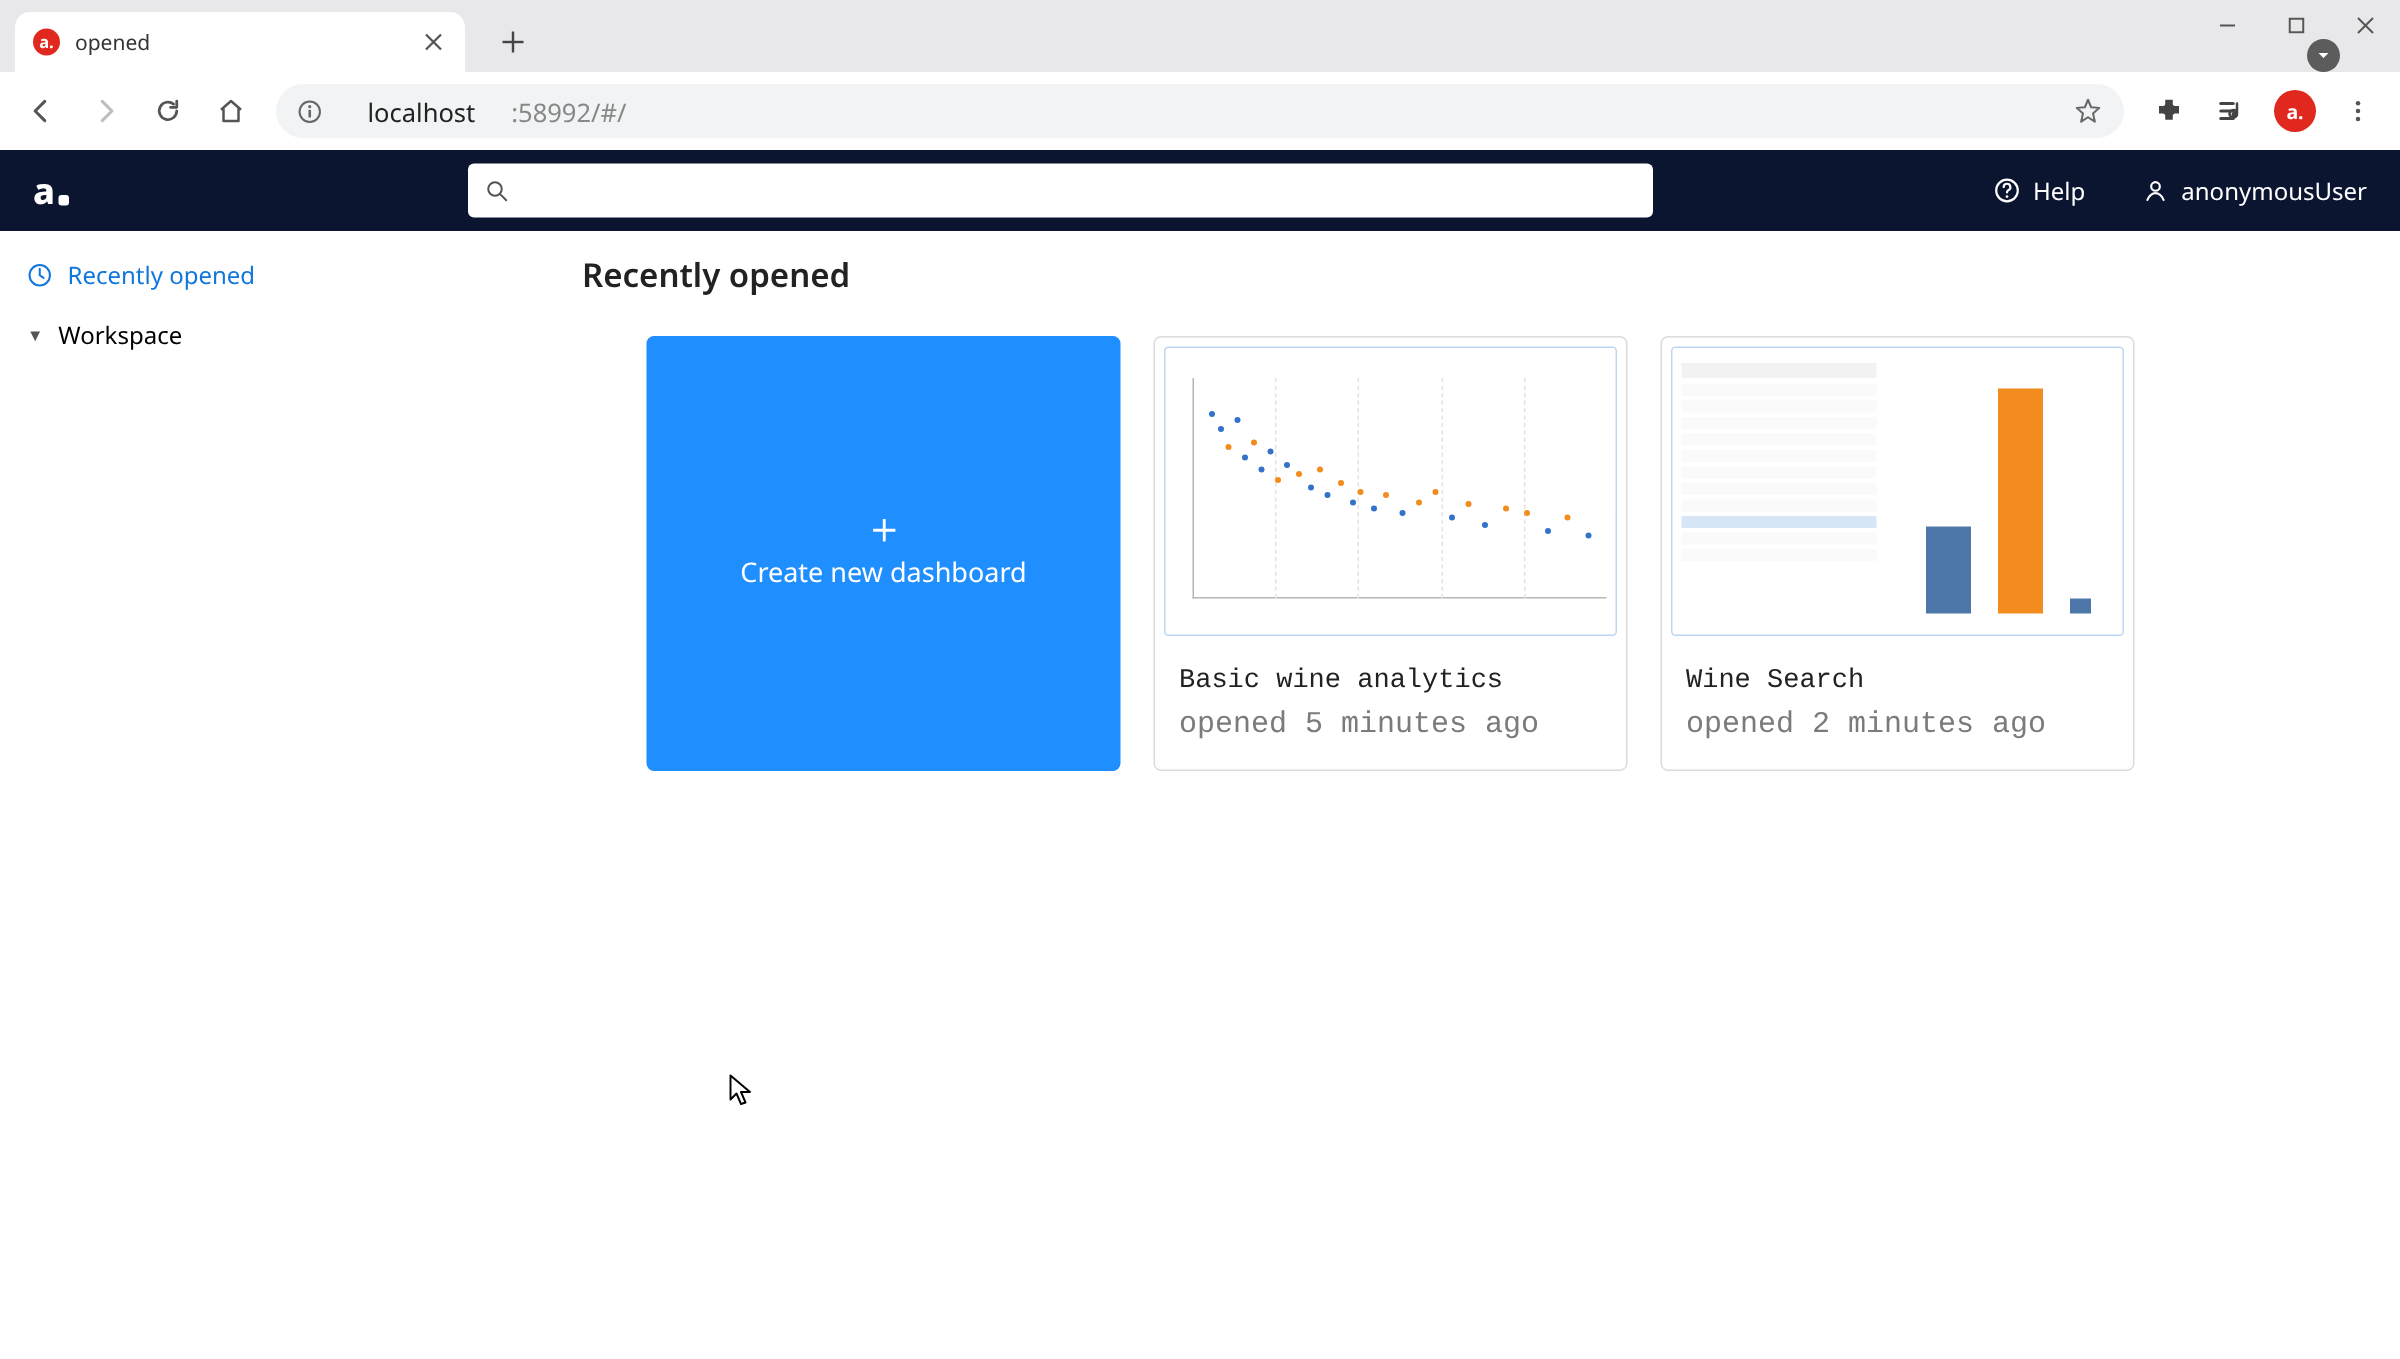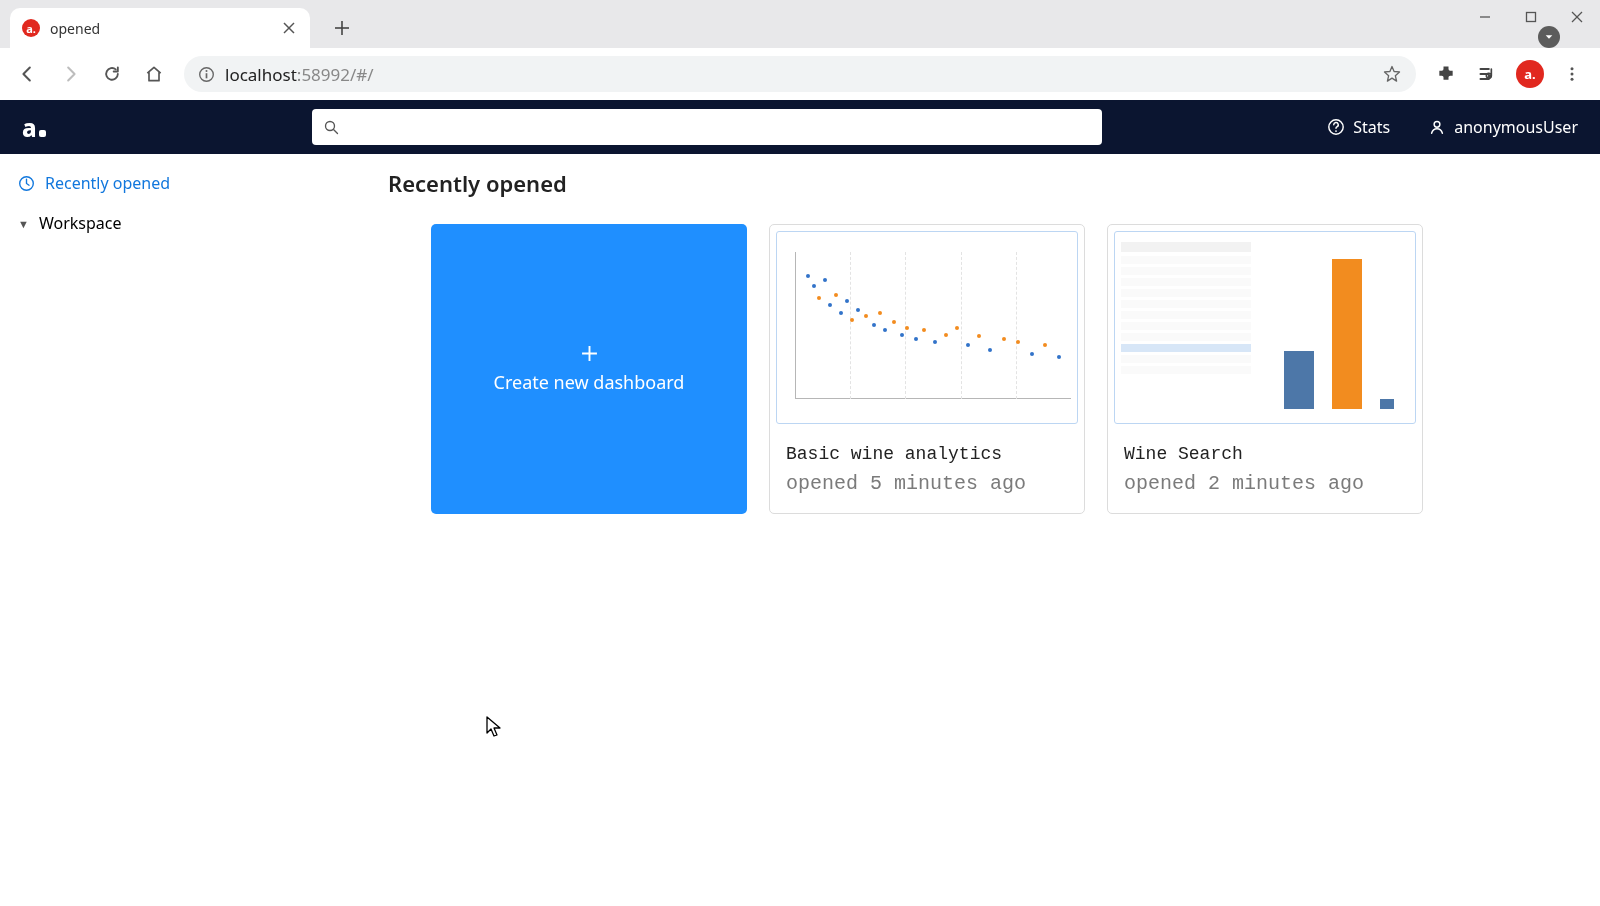--- a/index.html
+++ b/index.html
@@ -17,22 +17,22 @@
   .tab-title { font-size: 14px; color: #333; flex: 1; }
   .tab-close { width: 18px; height: 18px; display: flex; align-items: center; justify-content: center; color: #555; margin-left: 8px; }
   .new-tab-btn { width: 32px; height: 32px; display: flex; align-items: center; justify-content: center; margin-left: 16px; margin-bottom: 4px; color: #444; }
 
   .toolbar { height: 52px; background: #ffffff; display: flex; align-items: center; padding: 0 10px; gap: 6px; }
   .tool-btn { width: 36px; height: 36px; border-radius: 50%; display: flex; align-items: center; justify-content: center; color: #555; }
   .tool-btn.disabled { color: #bdbdbd; }
   .omnibox { flex: 1; height: 36px; background: #f1f3f4; border-radius: 18px; display: flex; align-items: center; padding: 0 14px; margin: 0 6px; gap: 10px; }
   .omnibox .info-icon { color: #666; }
   .omnibox .url-text { font-size: 17px; color: #444; }
-  .omnibox .url-host { color: #222; }
-  .omnibox .url-rest { color: #888; }
+  .omnibox .url-host { color: #222; margin-left: 20px; }
+  .omnibox .url-rest { color: #888; margin-left: 24px; }
   .omnibox .spacer { flex: 1; }
   .profile-badge { width: 28px; height: 28px; border-radius: 50%; background: #e1281f; color: #fff; font-weight: 700; font-size: 13px; display: flex; align-items: center; justify-content: center; }
   .chev-down-badge { width: 22px; height: 22px; border-radius: 50%; background: #5c5c5c; color: #fff; display:flex; align-items:center; justify-content:center; margin-right: 40px; }
 
   
   .app-viewport { background: #ffffff; height: calc(906px - 48px - 52px); width: 1600px; position: relative; }
   .app-header { height: 54px; background: #0b1530; display: flex; align-items: center; padding: 0 22px; gap: 20px; }
   .app-logo { width: 30px; height: 30px; border-radius: 50%; background: #fff0; color: #fff; font-size: 24px; font-weight: 800; display:flex; align-items:center; }
   .app-logo::after { content: ""; width: 7px; height: 7px; background: #fff; border-radius: 2px; margin-left: 2px; margin-top: 12px; }
   .app-search { flex: 0 0 790px; margin-left: 240px; height: 36px; background: #ffffff; border-radius: 4px; display: flex; align-items: center; padding: 0 12px; gap: 10px; }
@@ -211,21 +211,21 @@
     </div>
     <div class="header-spacer"></div>
     <div class="header-link">
       <span>
         <svg viewBox="0 0 20 20" width="18" height="18">
             <circle cx="10" cy="10" r="8" fill="none" stroke="#fff" stroke-width="1.6"></circle>
             <path d="M7.5 7.5a2.5 2.5 0 1 1 3.5 2.3c-.8.4-1 1-1 1.7" fill="none" stroke="#fff" stroke-width="1.6" stroke-linecap="round"></path>
             <circle cx="10" cy="14.5" r="1" fill="#fff"></circle>
           </svg>
       </span>
-      <span>Stats</span>
+      <span>Help</span>
     </div>
     <div class="header-link" style="margin-left:18px;">
       <span>
         <svg viewBox="0 0 20 20" width="18" height="18">
             <circle cx="10" cy="7" r="3.2" fill="none" stroke="#fff" stroke-width="1.6"></circle>
             <path d="M4 17c1-3.5 4-5 6-5s5 1.5 6 5" fill="none" stroke="#fff" stroke-width="1.6" stroke-linecap="round"></path>
           </svg>
       </span>
       <span>anonymousUser</span>
     </div>

